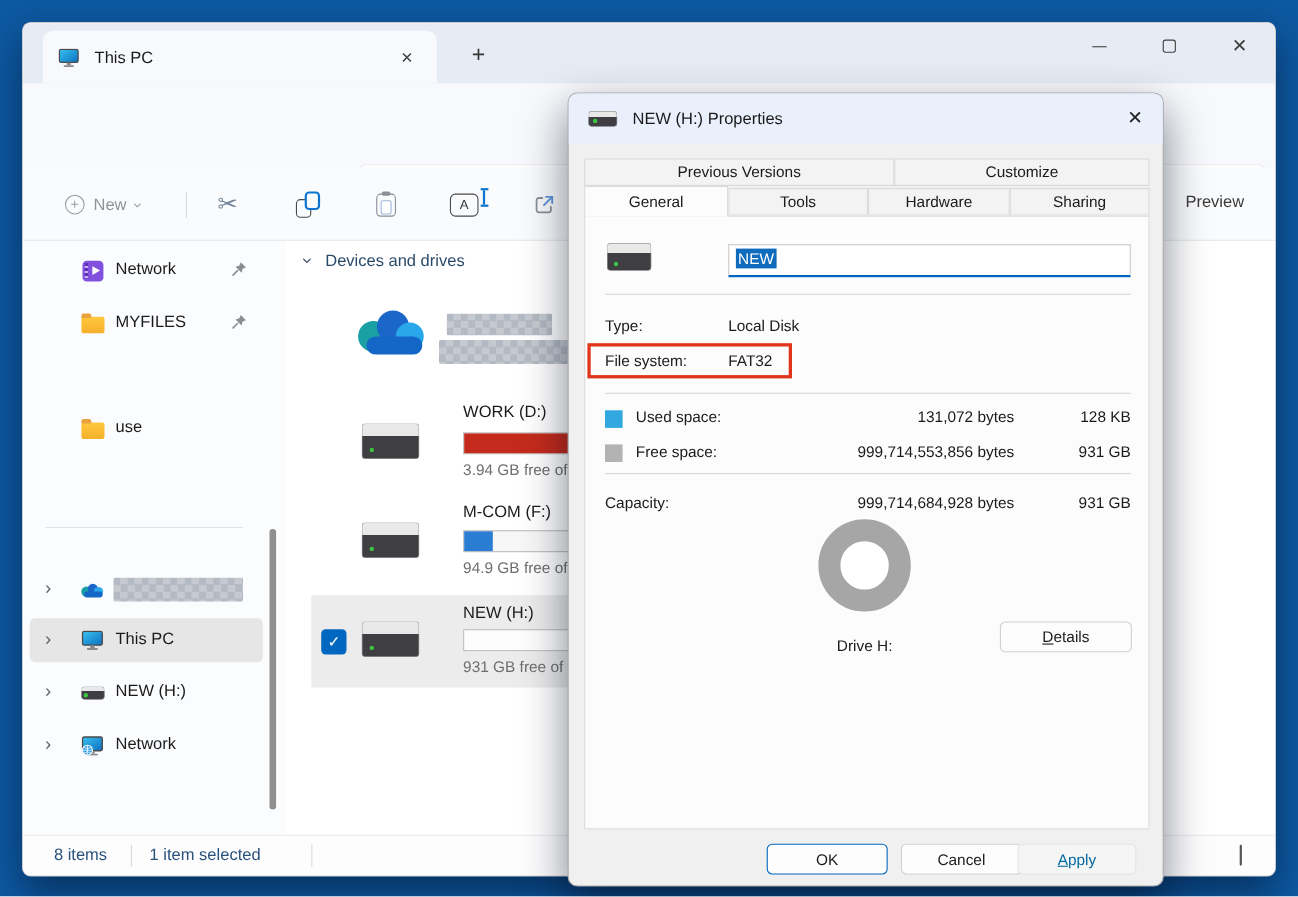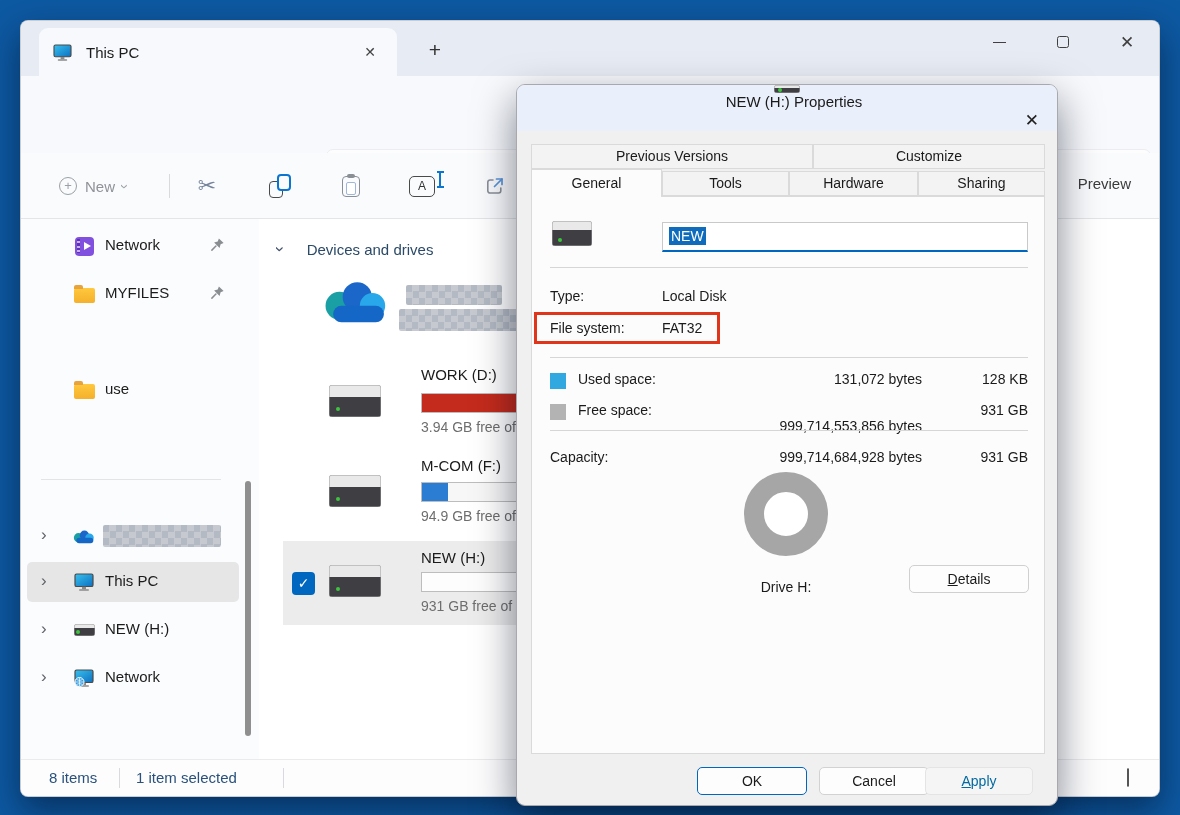--- a/index.html
+++ b/index.html
@@ -68,21 +68,21 @@
   .side-row.sel { background:#e6e6e6; }
   .side-chev { position:absolute; left:14px; top:9px; font-size:17px; color:#5f6368; }
   .side-icon { position:absolute; left:46px; top:9px; width:22px; height:22px; display:flex; align-items:center; justify-content:center; }
   .side-label { position:absolute; left:78px; top:10px; font-size:15px; color:#1b1b1b; white-space:nowrap; }
   .side-pin { position:absolute; right:14px; top:11px; }
   .side-sep { position:absolute; left:20px; top:260px; width:180px; height:1px; background:#e4e4e4; }
   .side-scroll { position:absolute; left:224px; top:262px; width:6px; height:255px; background:#8f8f8f; border-radius:3px; }
   .mosaic { background:repeating-conic-gradient(#c6cad0 0% 25%, #b3bac3 0% 50%) 0 0/13px 13px; border-radius:2px; }
 
   .main { position:absolute; left:238px; top:0; right:0; height:100%; background:#fff; }
-  .group-hdr { position:absolute; left:18px; top:20px; display:flex; align-items:center; gap:24px; }
+  .group-hdr { position:absolute; left:18px; top:8px; display:flex; align-items:center; gap:13px; }
   .group-chev { font-size:17px; color:#44546a; transform:rotate(90deg); }
   .group-text { font-size:15px; color:#2b4a68; }
   .tile-name { position:absolute; font-size:15px; color:#1b1b1b; }
   .tile-free { position:absolute; font-size:14px; color:#6e6e6e; white-space:nowrap; }
   .bar { position:absolute; width:132px; height:20px; border:1px solid #bdbdbd; background:#f7f7f7; }
   .bar-fill { height:100%; }
   .tile-sel { position:absolute; left:24px; top:322px; width:236px; height:84px; background:#ececec; }
   .chkbox { position:absolute; left:33px; top:353px; width:23px; height:23px; border-radius:4px;
             color:#fff; font-size:14px; text-align:center; line-height:23px; }
 
@@ -108,21 +108,21 @@
   .videos-glyph { position:relative; width:19px; height:19px; background:#8250df; border-radius:4px; }
   .videos-glyph::before { content:""; position:absolute; left:2.5px; top:2.5px; width:3px; height:14px;
                           background:repeating-linear-gradient(#5f32b5 0 2.5px,#c9b3f2 2.5px 4.5px); }
   .videos-glyph::after { content:""; position:absolute; left:9px; top:5.5px; border-left:7px solid #fff;
                          border-top:4px solid transparent; border-bottom:4px solid transparent; }
 
   
   .dialog { position:absolute; left:516px; top:84px; width:542px; height:722px; background:#f0f0f0;
             border-radius:9px; border:1px solid #a9a9ad; box-shadow:0 16px 40px rgba(0,10,30,.5); z-index:10; }
   .dlg-title { position:absolute; left:0; top:0; width:100%; height:46px; background:#e9effb;
-               border-radius:8px 8px 0 0; display:flex; align-items:center; padding:0 18px;flex-direction:column; }
+               border-radius:8px 8px 0 0; display:flex; align-items:center; padding:0 18px; }
   .dlg-title-text { font-size:15px; color:#1a1a1a; margin-left:14px; }
   .dlg-close { margin-left:auto; font-size:17px; color:#222; }
   .dlg-tab { position:absolute; background:#f3f3f3; border:1px solid #dadada; font-size:14px; color:#1a1a1a;
              text-align:center; }
   .dlg-tab.back { top:59px; height:25px; line-height:23px; }
   .dlg-tab.front { top:86px; height:25px; line-height:23px; }
   .dlg-tab.active { top:84px; height:28px; line-height:26px; background:#fcfcfc; border-bottom:none; z-index:3; }
   .dlg-panel { position:absolute; left:14px; top:111px; width:514px; height:558px; background:#fcfcfc;
                border:1px solid #dadada; z-index:2; }
   .fld-label { position:absolute; left:18px; font-size:14px; color:#1a1a1a; }
@@ -426,21 +426,21 @@
 
       <div class="p-sep" style="top:160px;"></div>
 
       <span class="swatch" style="top: 176px; background: rgb(49, 168, 224);"></span>
       <span class="sp-label" style="top:174px;">Used space:</span>
       <span class="sp-bytes" style="top:174px;">131,072 bytes</span>
       <span class="sp-size" style="top:174px;">128 KB</span>
 
       <span class="swatch" style="top: 207px; background: rgb(179, 179, 179);"></span>
       <span class="sp-label" style="top:205px;">Free space:</span>
-      <span class="sp-bytes" style="top:221px;">999,714,553,856 bytes</span>
+      <span class="sp-bytes" style="top:205px;">999,714,553,856 bytes</span>
       <span class="sp-size" style="top:205px;">931 GB</span>
 
       <div class="p-sep" style="top:233px;"></div>
 
       <span class="fld-label" style="top:252px;">Capacity:</span>
       <span class="sp-bytes" style="top:252px;">999,714,684,928 bytes</span>
       <span class="sp-size" style="top:252px;">931 GB</span>
 
       <div class="donut" style="border-color: rgb(166, 166, 166);"></div>
       <span class="drive-lbl">Drive H:</span>

